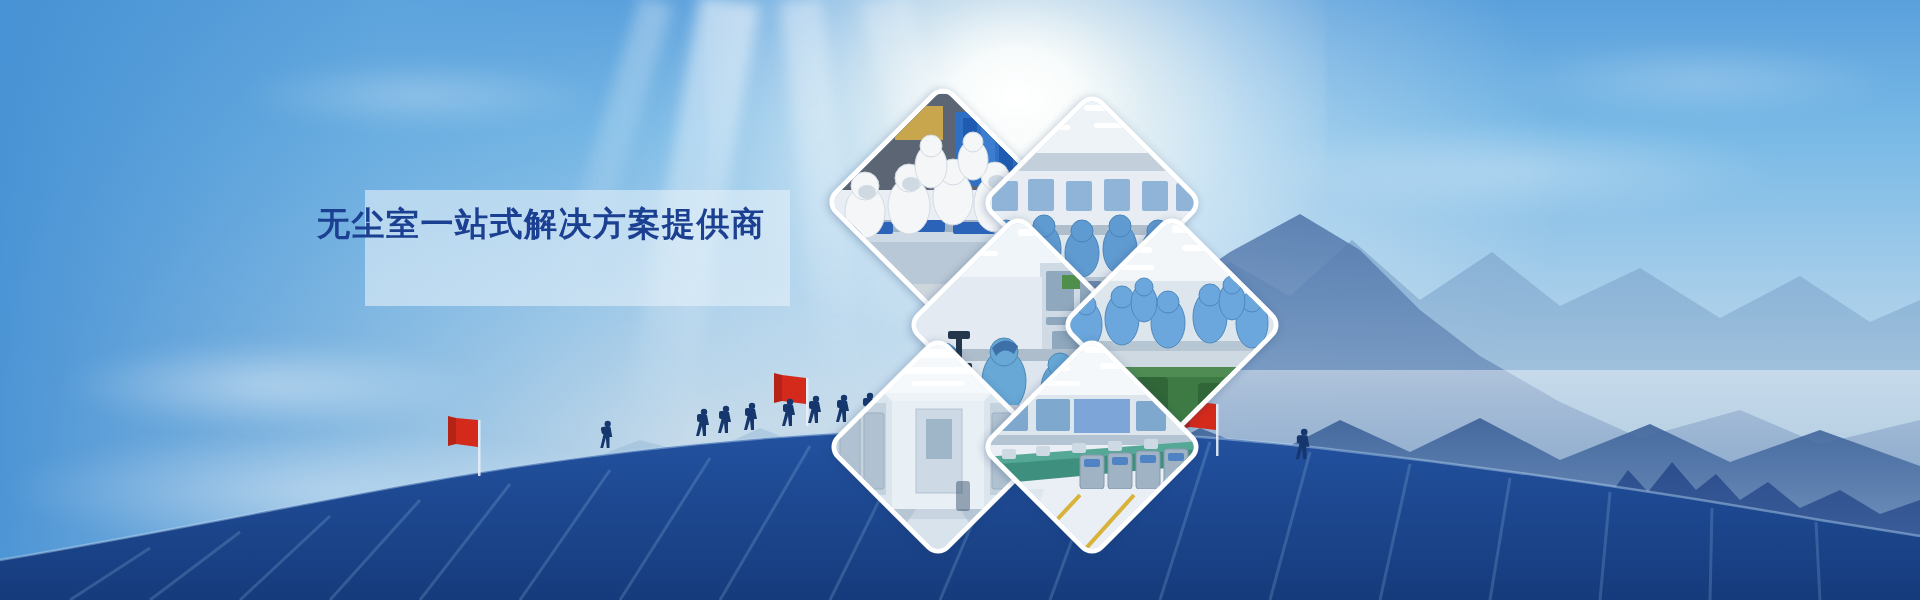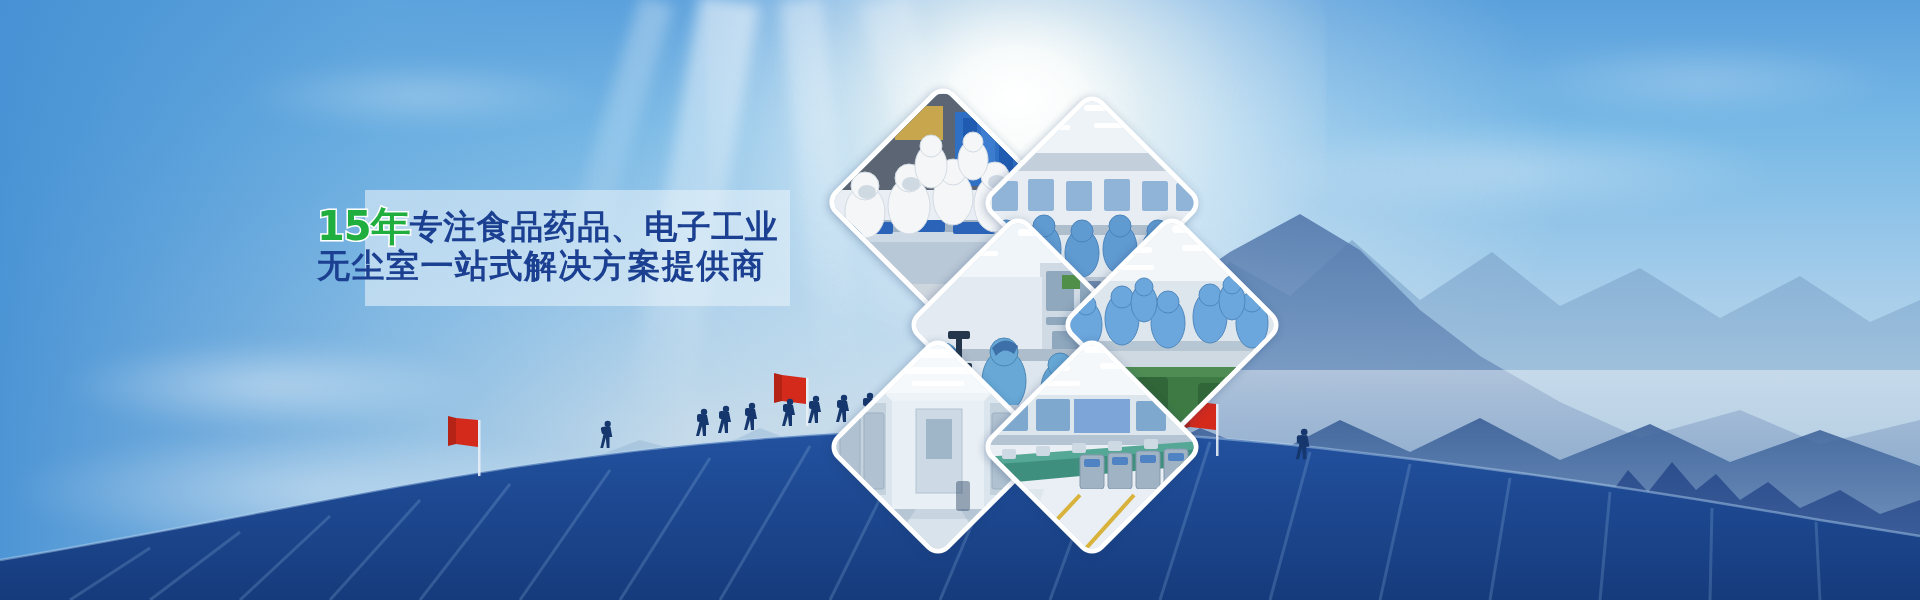--- a/index.html
+++ b/index.html
@@ -281,23 +281,20 @@
         <path d="M1,3 L7,3 L9,14 L6,14 L6,26 L3,26 L2,15 L-1,26 L-4,26 L-1,13 Z"></path>
         <rect x="-3" y="3" width="7" height="8" rx="2"></rect>
       </g>
     </g>
   </svg>
 
   <div class="text-panel"></div>
 
   <div class="headline">
     <span class="hl-line">
-      <span class="years">15年</span><span class="hl-main">专注食品药品、电子工业</span>
-    </span>
-    <span class="hl-line">
       <span class="hl-sub">无尘室一站式解决方案提供商</span>
     </span>
   </div>
 
   <div class="collage">
 
     <div class="dia" style="left:18px;top:22px;width:160px;height:160px;">
       <div class="ph">
         <svg viewBox="0 0 216 216">
           <rect width="216" height="216" fill="#b9c8d6"></rect>

